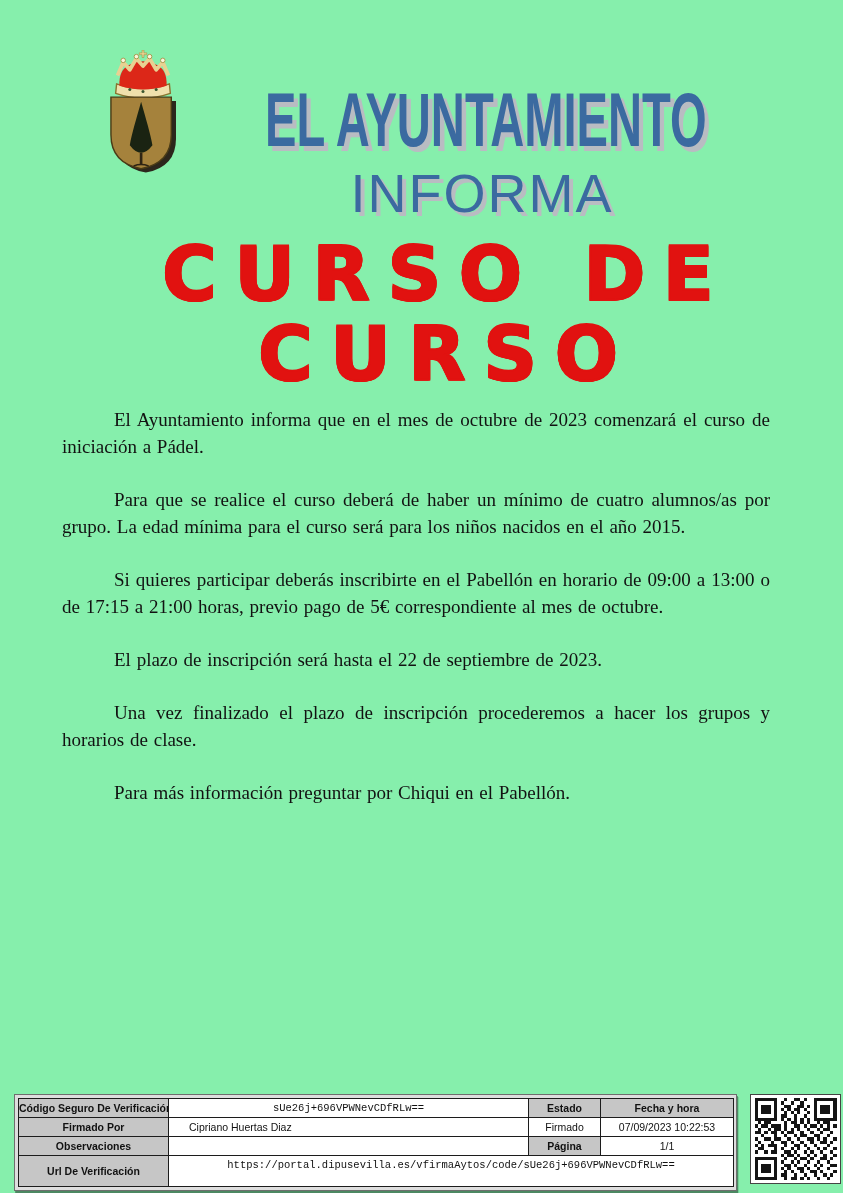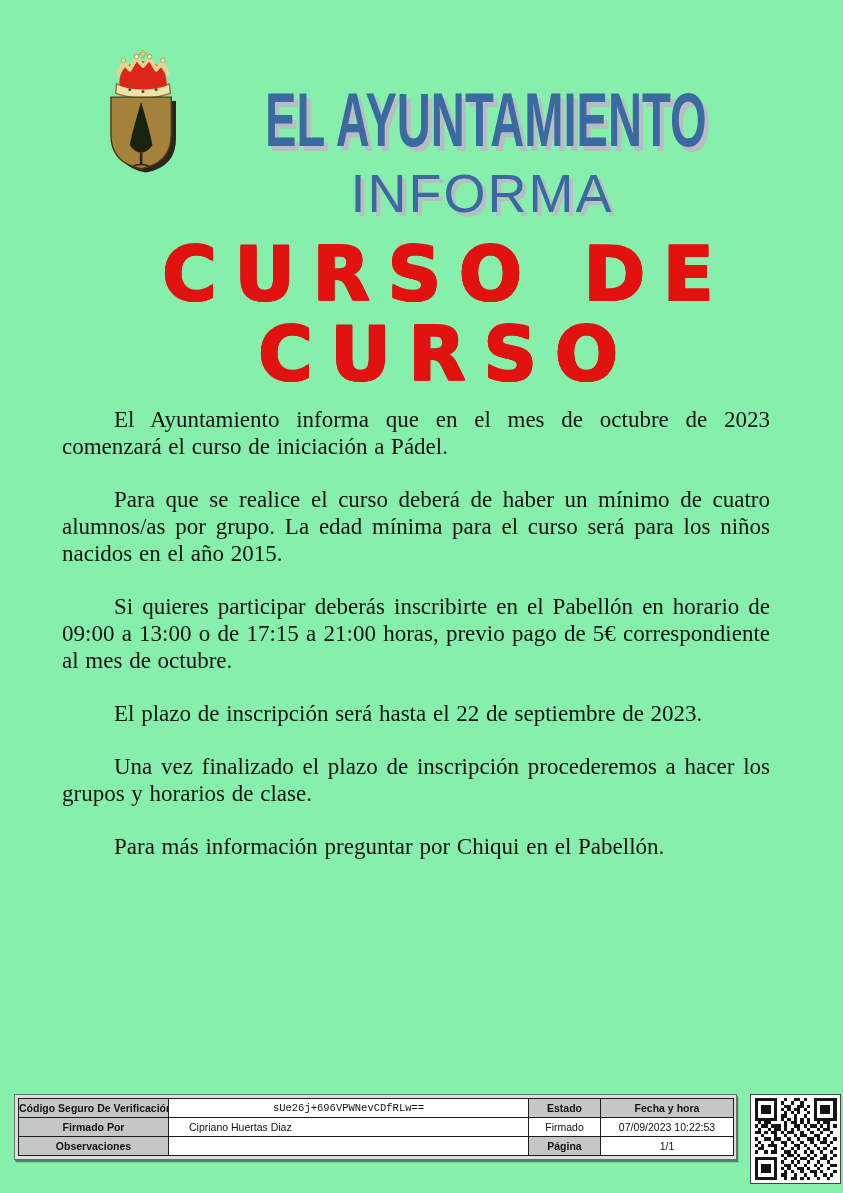--- a/index.html
+++ b/index.html
@@ -63,21 +63,21 @@
     -webkit-text-stroke: 2px var(--headline-red);
     text-shadow: 1px 0 currentColor, -1px 0 currentColor, 0 1px currentColor,
                  1px 1px currentColor, -1px 1px currentColor;
     white-space: nowrap;
     margin-left: 44px;
   }
 
   
   .body-text {
     position: absolute; left: 62px; top: 406px; width: 708px;
-    font-size: 23px;
+    font-size: 19px;
     line-height: 27px;
     color: #121212;
     text-align: justify;
   }
   .body-text p {
     text-indent: 52px;
     margin: 0 0 26px 0;
     word-spacing: 1px;
   }
 
@@ -207,20 +207,24 @@
           <td class="lbl">Firmado Por</td>
           <td class="left">Cipriano Huertas Diaz</td>
           <td>Firmado</td>
           <td>07/09/2023 10:22:53</td>
         </tr>
         <tr>
           <td class="lbl">Observaciones</td>
           <td class="left"></td>
           <td class="lbl">Página</td>
           <td>1/1</td>
+        </tr>
+        <tr class="tall">
+          <td class="lbl">Url De Verificación</td>
+          <td class="mono url-cell" colspan="3">https://portal.dipusevilla.es/vfirmaAytos/code/sUe26j+696VPWNevCDfRLw==</td>
         </tr>
       </tbody>
         </table>
     </div>
 
     <div class="qr-box">
       <svg viewBox="0 0 25 25" shape-rendering="crispEdges" aria-hidden="true">
         <rect width="25" height="25" fill="#fff"></rect>
         <g fill="#141414">
           <rect x="0" y="0" width="7" height="7"></rect>

